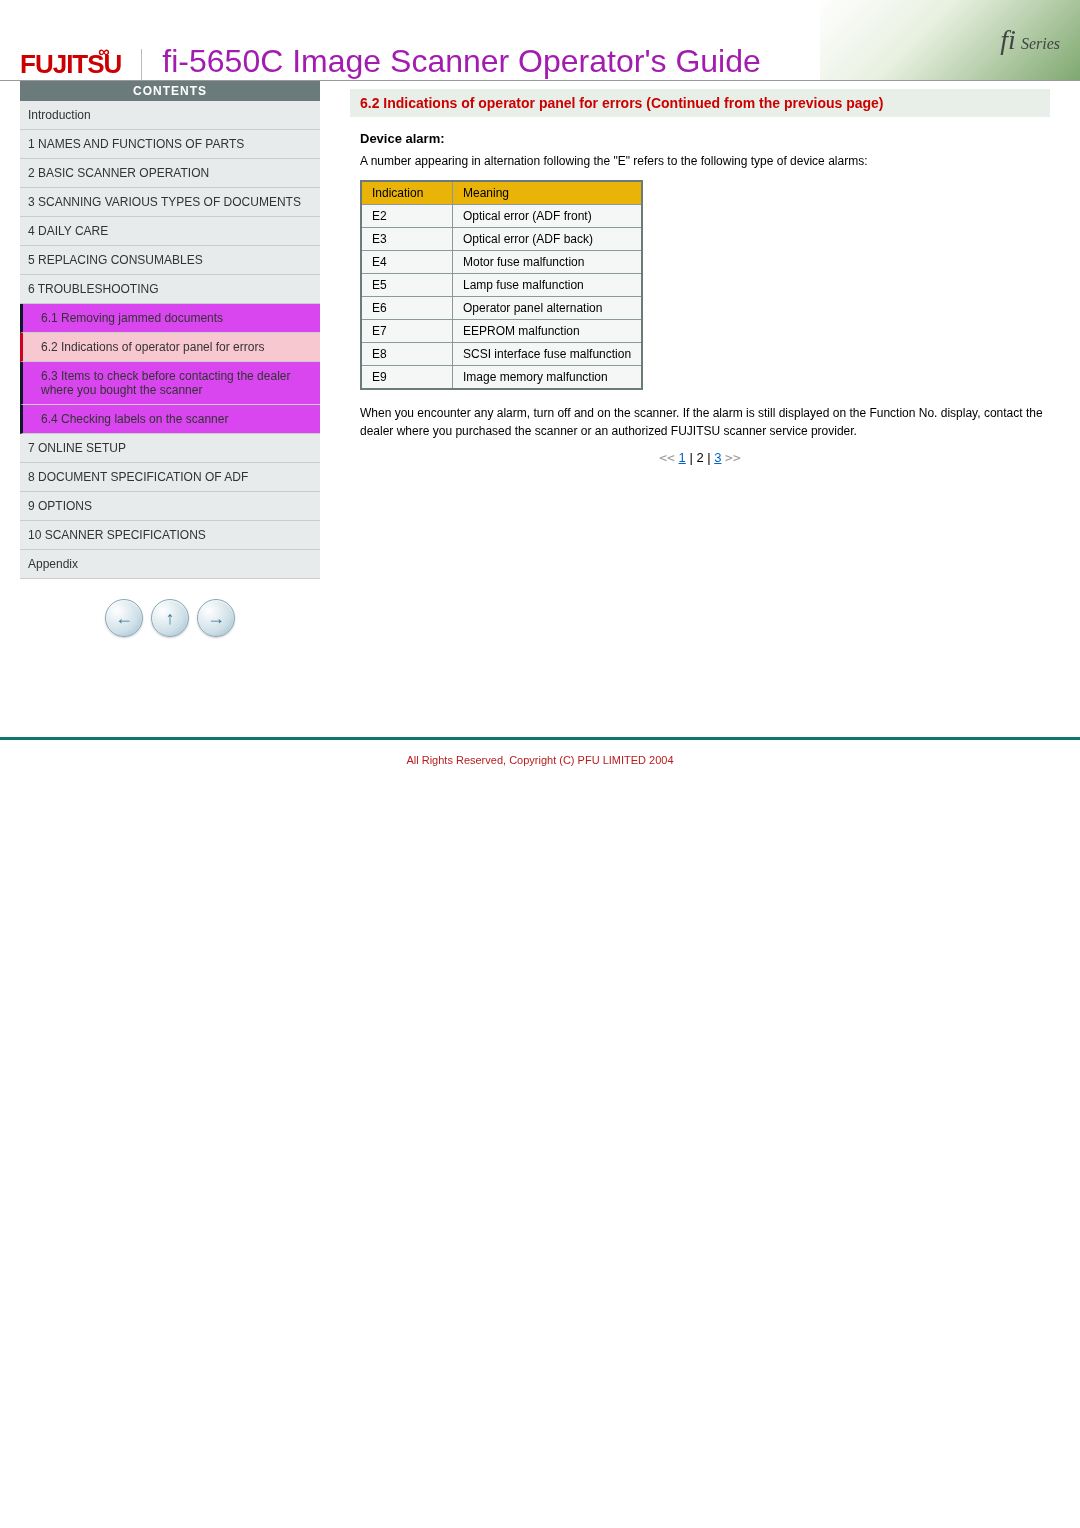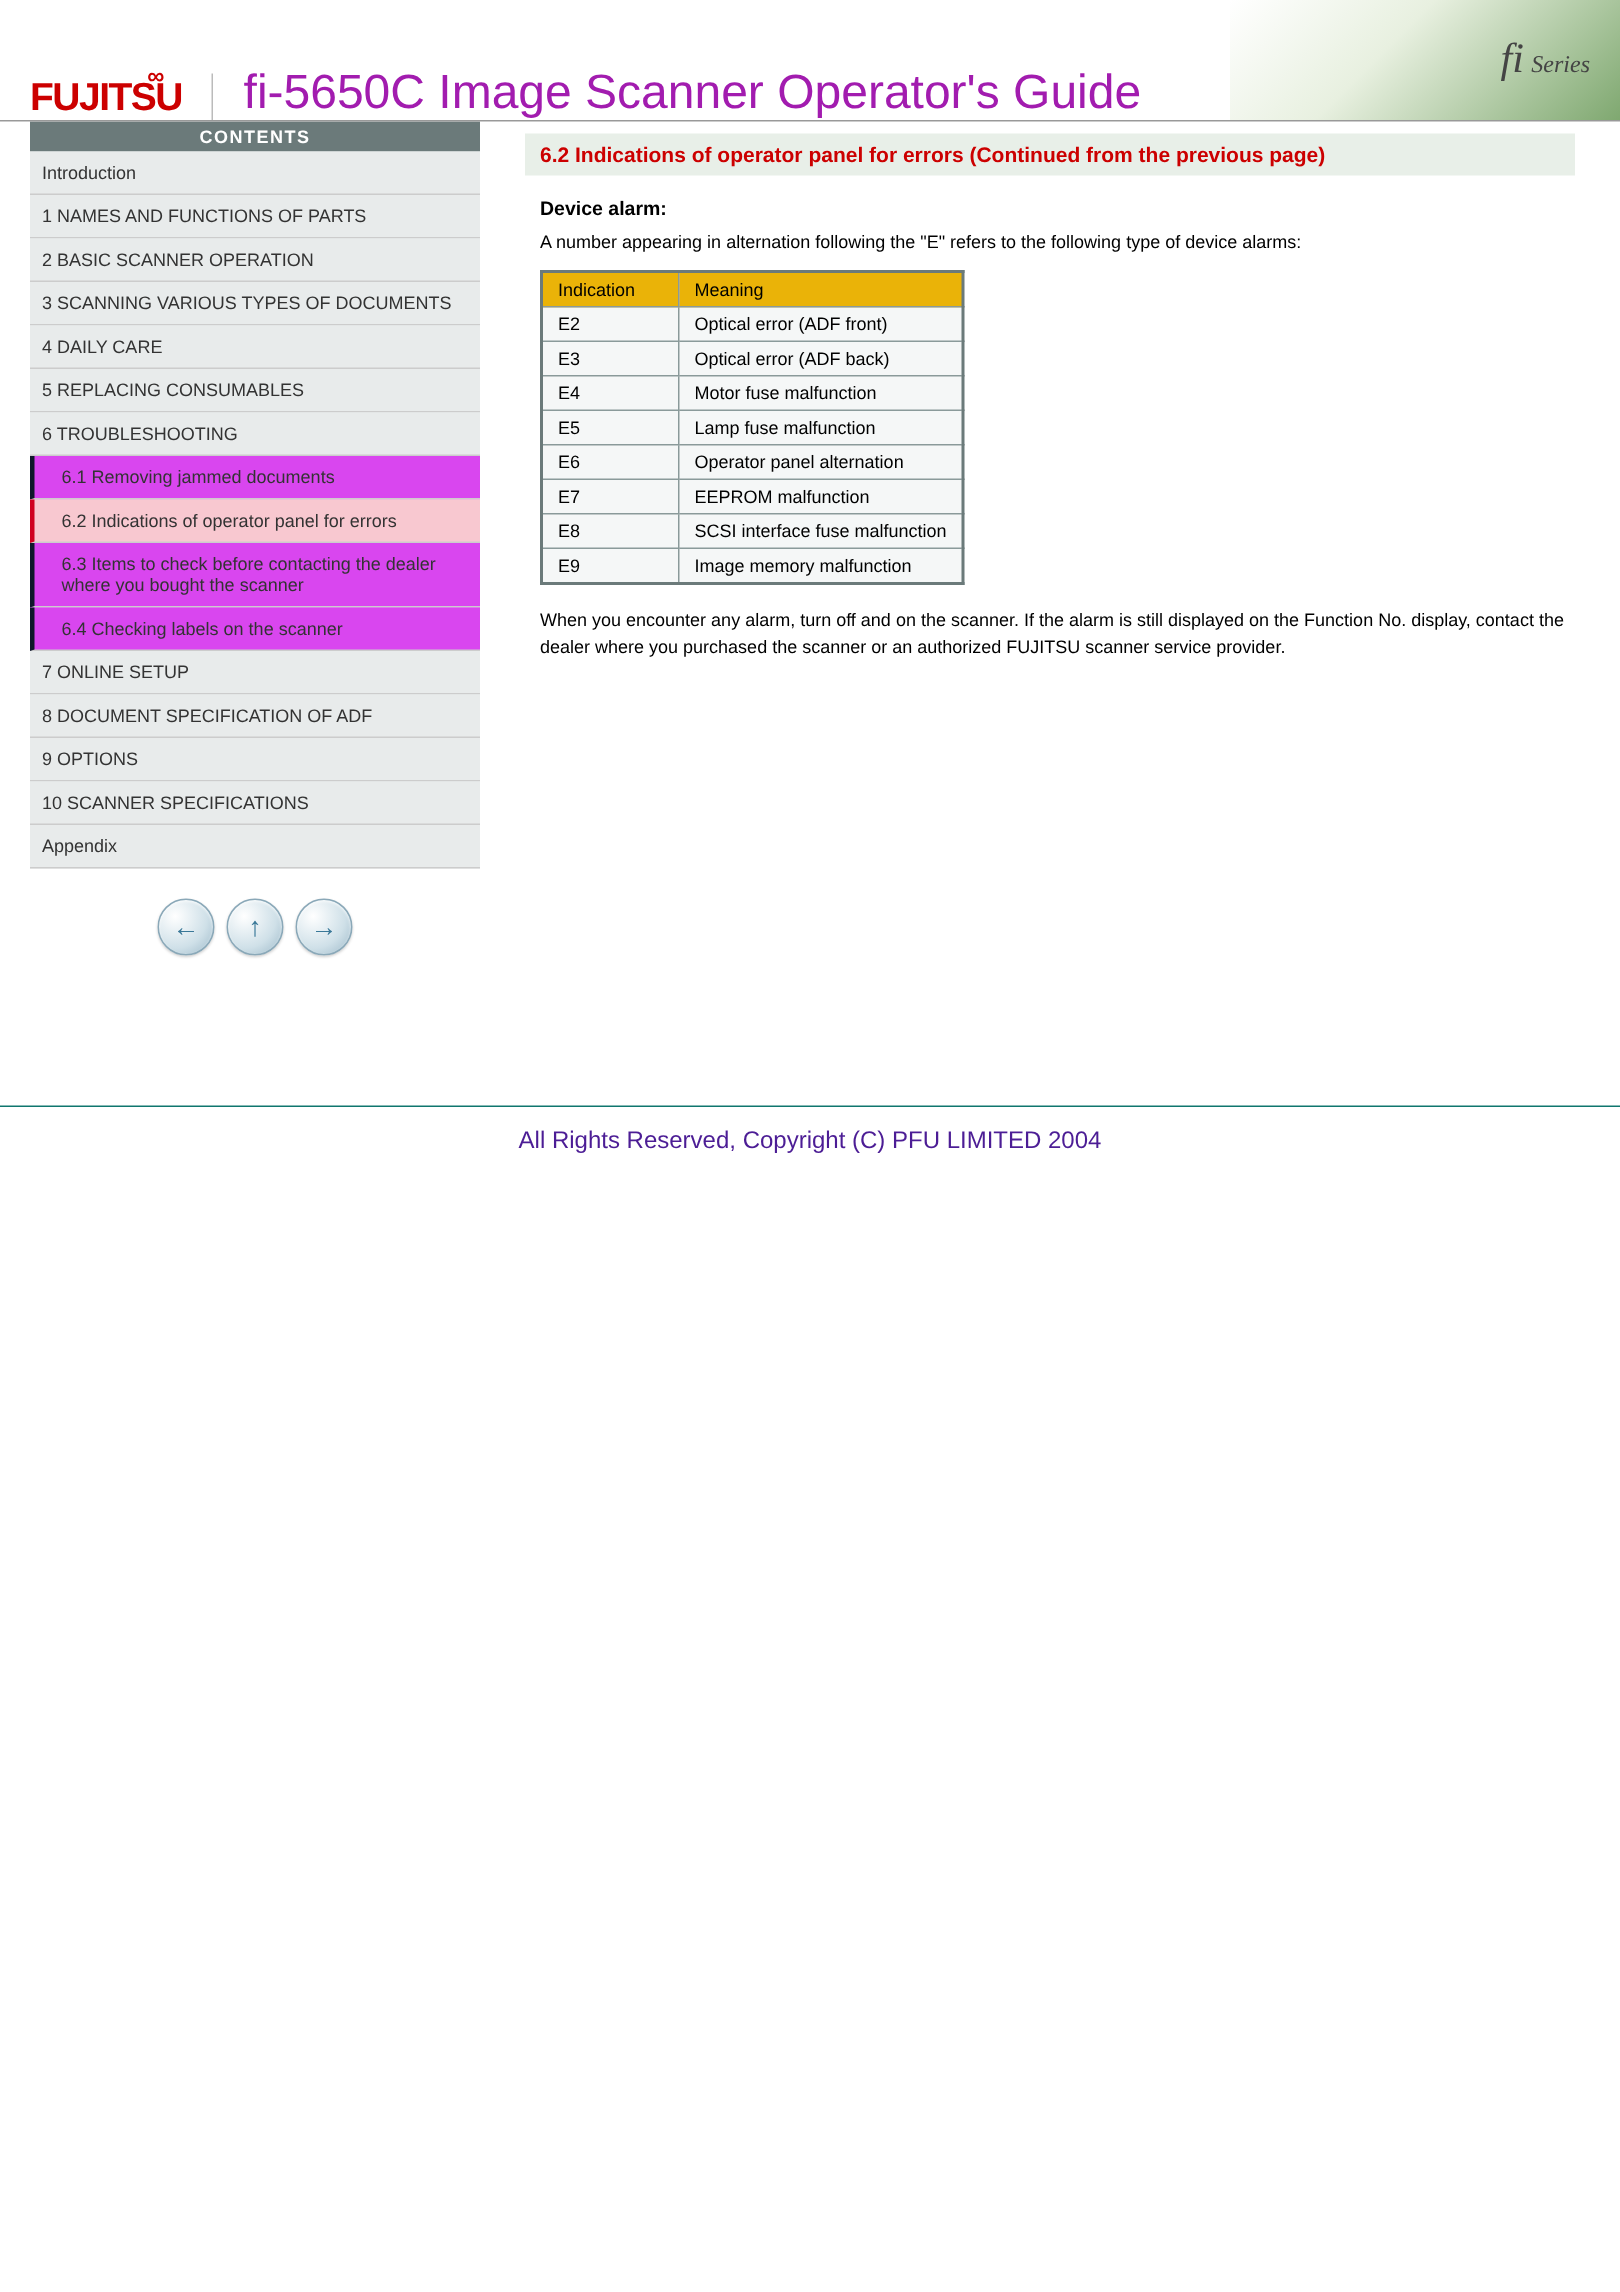--- a/index.html
+++ b/index.html
@@ -24,21 +24,21 @@
   .sub-heading{font-weight:bold;font-size:13px;margin:14px 0 6px 10px}
   .body-text{font-size:12px;margin:6px 0 10px 10px;line-height:1.5}
   table.alarm{border-collapse:collapse;margin:6px 0 14px 10px;border:2px solid #6b7a7a;font-size:12px}
   table.alarm th{background:#eab308;border:1px solid #8a9a9a;padding:4px 10px;text-align:left;font-weight:normal}
   table.alarm td{border:1px solid #8a9a9a;padding:4px 10px;background:#f5f7f7}
   table.alarm td:first-child{width:70px}
   .pager{text-align:center;font-size:13px;margin-top:10px}
   .pager a{color:#06c;text-decoration:underline;cursor:pointer}
   .pager .current{color:#000;text-decoration:none}
   .pager .arrows{color:#999;font-family:monospace}
-  .footer{text-align:center;font-size:16px;color:#4c1d95;border-top:1px solid #0f766e;margin-top:60px;padding:14px 0 40px 0}
+  .footer{text-align:center;font-size:11px;color:#b91c1c;border-top:3px solid #0f766e;margin-top:60px;padding:14px 0 40px 0}
 </style>
 </head>
 <body>
 
 <div class="page">
 
   <div class="header">
     <div class="logo">
       FUJ<span style="position:relative">I<span class="inf">∞</span></span>TSU
     </div>
@@ -127,20 +127,25 @@
             </tr>
         <tr>
               <td>E9</td>
               <td>Image memory malfunction</td>
             </tr>
       </tbody>
         </table>
 
       <div class="body-text">When you encounter any alarm, turn off and on the scanner. If the alarm is still displayed on the Function No. display, contact the dealer where you purchased the scanner or an authorized FUJITSU scanner service provider.</div>
 
+      <div class="pager">
+        <span class="arrows">&lt;&lt;</span>
+        <a>1</a><span> | </span><span class="current">2</span><span> | </span><a>3</a>
+        <span class="arrows">&gt;&gt;</span>
+      </div>
     </div>
 
   </div>
 
   <div class="footer">
     <span>All Rights Reserved, Copyright (C) PFU LIMITED 2004</span>
   </div>
 
 </div>
 

